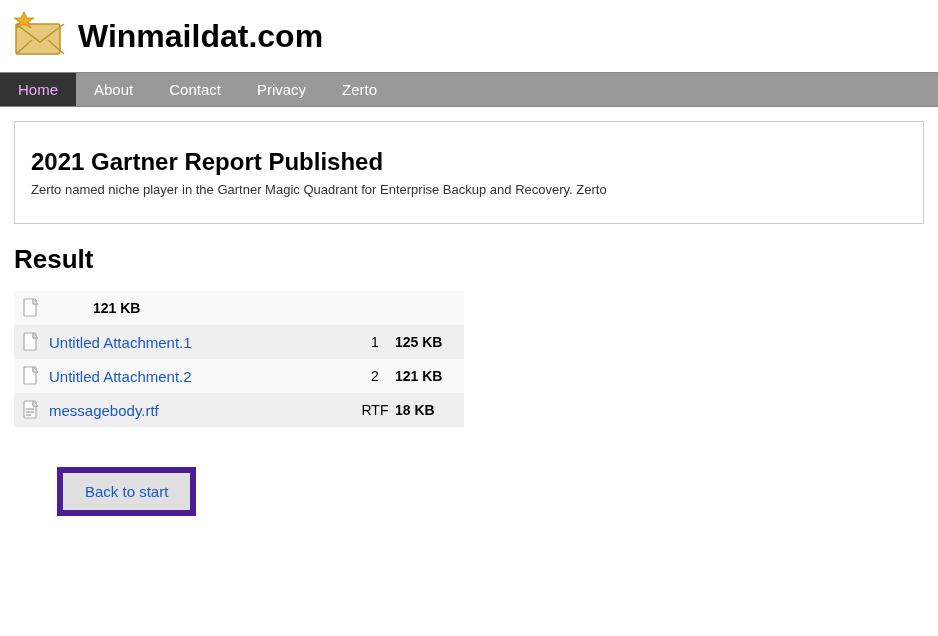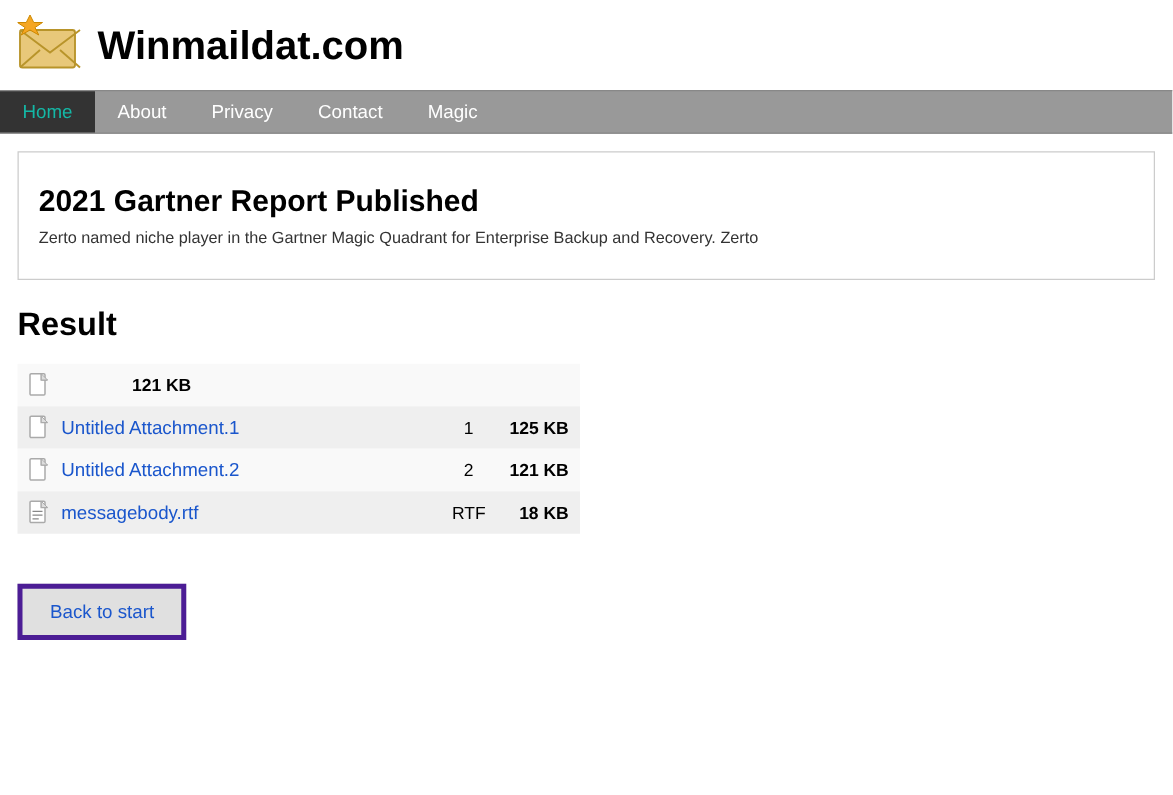--- a/index.html
+++ b/index.html
@@ -53,21 +53,21 @@
       cursor: pointer;
       text-decoration: none;
       display: flex;
       align-items: center;
       border: none;
       background: transparent;
     }
 
     .nav-item.active {
       background: #333333;
-      color: #14b8a6;
+      color: #f0abfc;
     }
 
     
     .ad-banner {
       margin: 14px 14px 10px 14px;
       border: 1px solid #cccccc;
       padding: 26px 16px;
       background: #ffffff;
     }
 
@@ -138,35 +138,35 @@
       color: #000000;
       width: 40px;
       text-align: center;
       margin-left: 4px;
     }
 
     .file-size {
       font-size: 14px;
       color: #000000;
       width: 60px;
-      text-align: right;
       font-weight: bold;
     }
 
     
     .back-button {
       margin-top: 20px;
       padding: 10px 22px;
       background: #e0e0e0;
-      border: 4px solid #4c1d95;
+      border: 6px solid #4c1d95;
       color: #1a56cc;
       font-size: 15px;
       cursor: pointer;
       display: inline-block;
       text-decoration: none;
+      margin-left: 43px;
     }
 
     
     .logo-envelope {
       display: inline-block;
     }
   </style>
 </head>
 <body>
 
@@ -183,23 +183,23 @@
 
       <polygon points="10,2 13,8 20,8 14,12 17,18 10,14 3,18 6,12 0,8 7,8" fill="#f5a623" stroke="#cc8800" stroke-width="0.8"></polygon>
     </svg>
   </div>
   <h1 class="header-title">Winmaildat.com</h1>
 </div>
 
 <nav class="navbar">
   <a class="nav-item active">Home</a>
   <a class="nav-item">About</a>
+  <a class="nav-item">Contact</a>
   <a class="nav-item">Privacy</a>
-  <a class="nav-item">Contact</a>
-  <a class="nav-item">Magic</a>
+  <a class="nav-item">Zerto</a>
 </nav>
 
 <div class="ad-banner">
   <div class="ad-banner-title">2021 Gartner Report Published</div>
   <div class="ad-banner-text">Zerto named niche player in the Gartner Magic Quadrant for Enterprise Backup and Recovery. Zerto</div>
 </div>
 
 <div class="main-content">
   <h2 class="result-heading">Result</h2>
 

